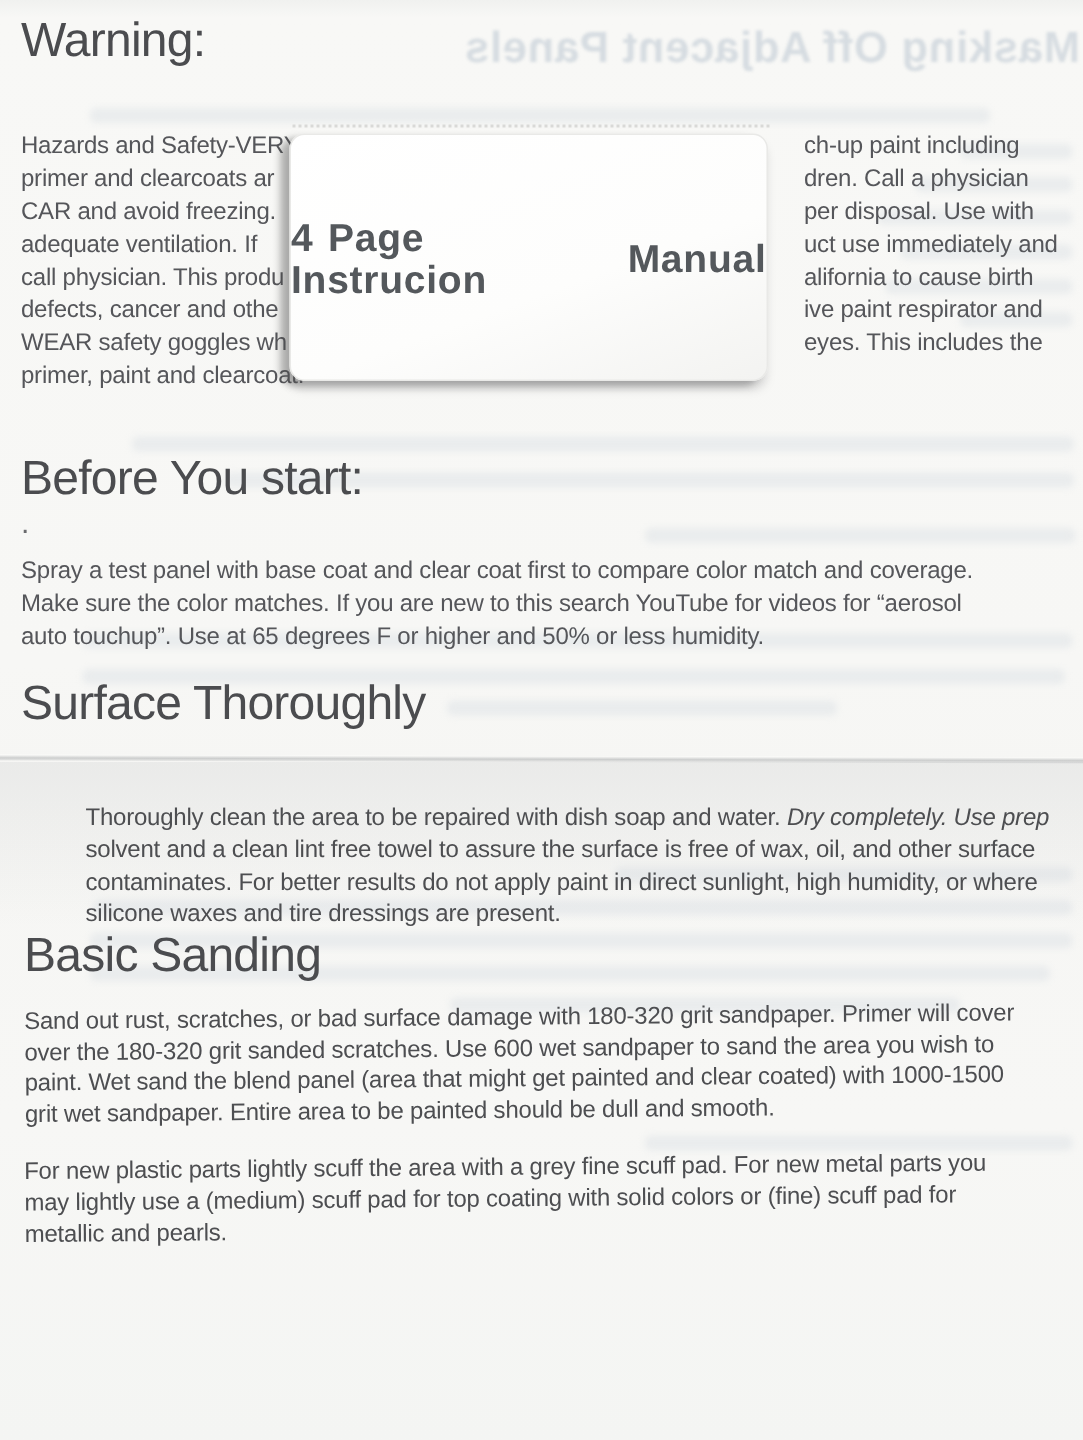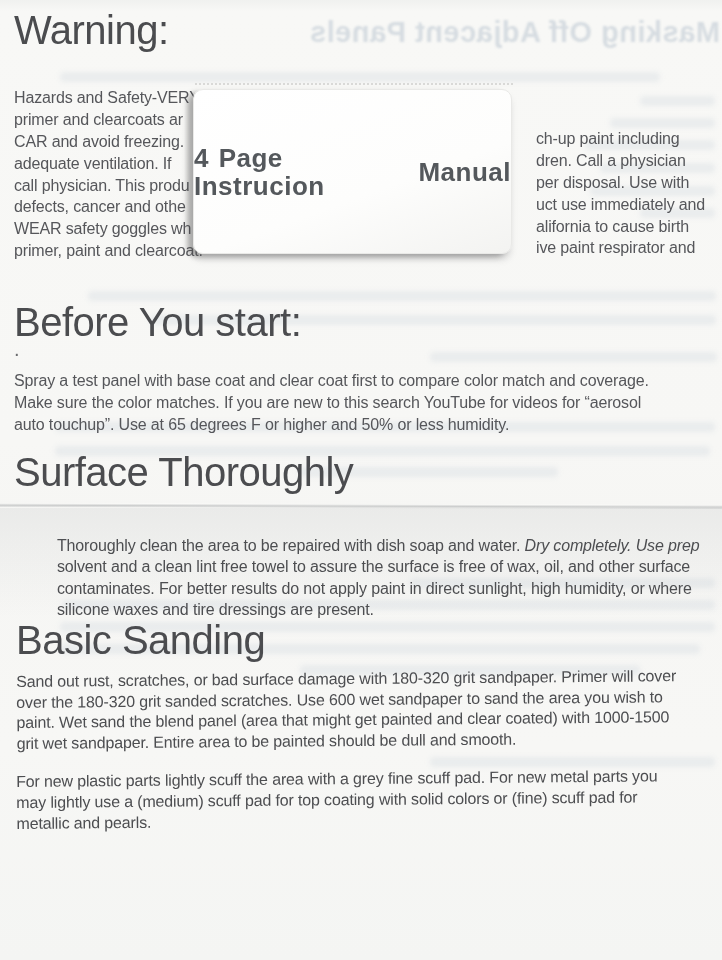--- a/index.html
+++ b/index.html
@@ -21,36 +21,36 @@
   }
   .ghost-title{
     position:absolute;top:16px;left:292px;width:428px;
     font-size:29px;font-weight:700;letter-spacing:.5px;
     color:#d6dce1;transform:scaleX(-1);filter:blur(1.2px);
     pointer-events:none;white-space:nowrap;
   }
   
   .h1{
     position:absolute;left:14px;
-    font-size:40px;font-weight:400;letter-spacing:-.5px;
+    font-size:32px;font-weight:400;letter-spacing:-.5px;
     color:#4b4c4f;
   }
   
   .body-text{
     position:absolute;
     font-size:16px;letter-spacing:-.15px;
     color:#55565a;
     white-space:pre-line;
   }
   .em{font-style:italic;}
   .block{display:block;}
   
   .warn-lines{position:absolute;left:14px;top:87px;width:700px;}
   .warn-row{position:relative;height:21.9px;line-height:21.9px;font-size:16px;letter-spacing:-.15px;color:#55565a;white-space:nowrap;}
-  .warn-row .right{position:absolute;left:522px;top:0;margin-top:41px;}
+  .warn-row .right{position:absolute;left:522px;top:0;}
   
   .perforation{
     position:absolute;left:195px;top:83px;width:318px;height:0;
     border-top:2px dotted #d9d9d7;
     pointer-events:none;
   }
   .sticker{
     position:absolute;left:193px;top:89px;width:317px;height:163px;
     background:linear-gradient(160deg,#ffffff 0%,#fdfdfc 60%,#f3f3f1 100%);
     border:1px solid #e9e9e7;border-radius:10px;
@@ -108,21 +108,21 @@
 
   <div class="h1" style="top:8px;">Warning:</div>
 
   <div class="warn-lines">
     <div class="warn-row"><span class="left">Hazards and Safety-VERY</span><span class="right">ch-up paint including</span></div>
     <div class="warn-row"><span class="left">primer and clearcoats ar</span><span class="right">dren. Call a physician</span></div>
     <div class="warn-row"><span class="left">CAR and avoid freezing.</span><span class="right">per disposal. Use with</span></div>
     <div class="warn-row"><span class="left">adequate ventilation. If</span><span class="right">uct use immediately and</span></div>
     <div class="warn-row"><span class="left">call physician. This produ</span><span class="right">alifornia to cause birth</span></div>
     <div class="warn-row"><span class="left">defects, cancer and othe</span><span class="right">ive paint respirator and</span></div>
-    <div class="warn-row"><span class="left">WEAR safety goggles wh</span></div>
+    <div class="warn-row"><span class="left">WEAR safety goggles wh</span><span class="right">eyes. This includes the</span></div>
     <div class="warn-row"><span class="left">primer, paint and clearcoat.</span><span class="right"></span></div>
   </div>
 
   <div class="perforation"></div>
   <div class="sticker">
     <div class="sticker-line">4 Page Instrucion</div>
     <div class="sticker-line">Manual</div>
   </div>
 
   <div class="h1" style="top:300px;">Before You start:</div>

